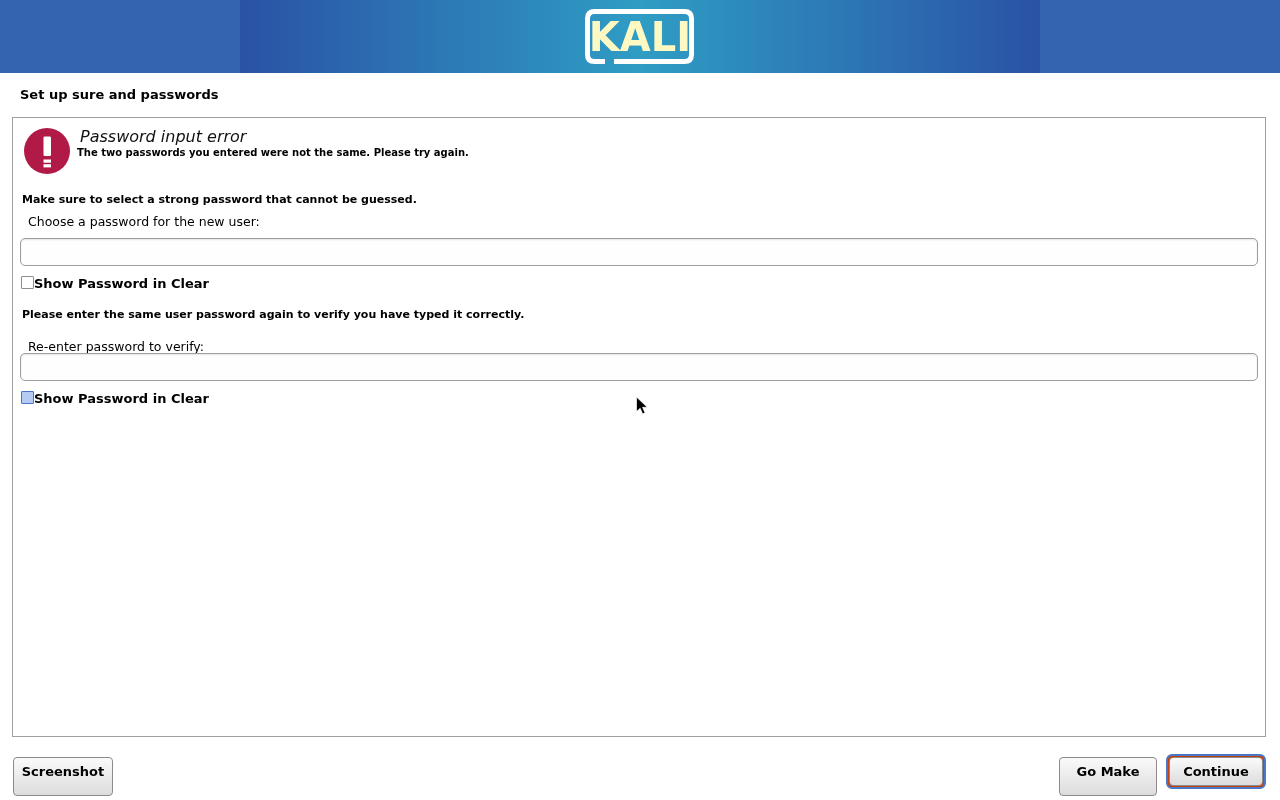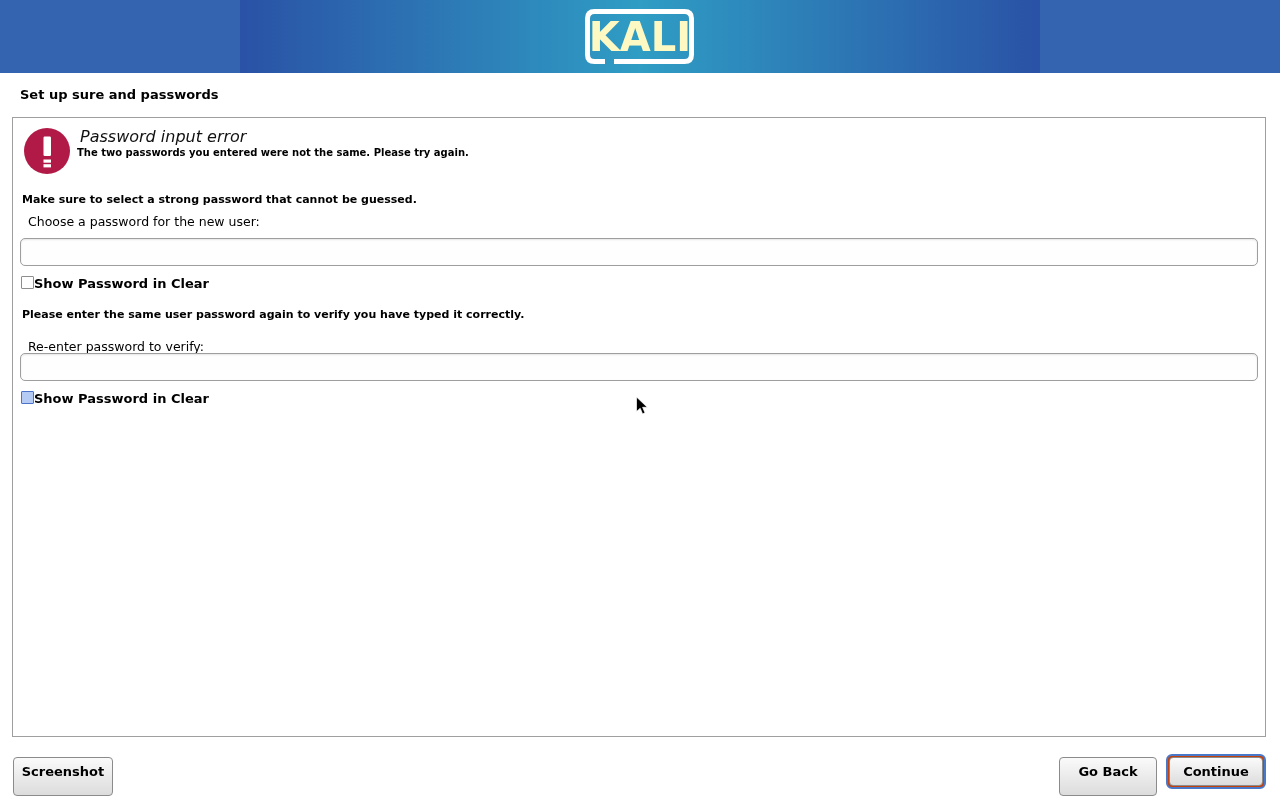--- a/index.html
+++ b/index.html
@@ -212,21 +212,21 @@
 
   <div class="instruction" style="left:22px; top:308px;">Please enter the same user password again to verify you have typed it correctly.</div>
   <div class="field-label" style="left:28px; top:323px;margin-top:16px;">Re-enter password to verify:</div>
   <input class="text-input" style="top: 353px;" type="password" value="">
   <div class="check-row" style="left:21px; top:391px;">
     <div class="checkbox focused"></div>
     <div class="check-label">Show Password in Clear</div>
   </div>
 
   <div class="btn btn-screenshot">Screenshot</div>
-  <div class="btn btn-goback">Go Back</div>
+  <div class="btn btn-goback">Go Make</div>
   <div class="focus-ring">
     <div class="btn-continue">Continue</div>
   </div>
 
   <svg class="mouse-cursor" viewBox="0 0 14 20">
     <path d="M1.5 1 L1.5 15.6 L5.2 12.3 L7.6 17.9 L10.0 16.8 L7.6 11.3 L12.3 11.3 Z" fill="#000000" stroke="#ffffff" stroke-width="0.7"></path>
   </svg>
 
 </div>
 

